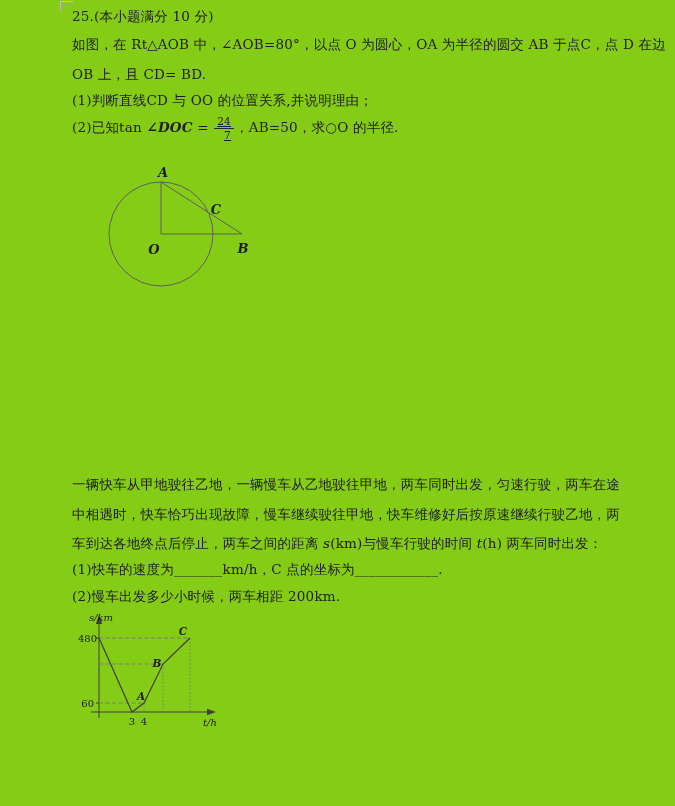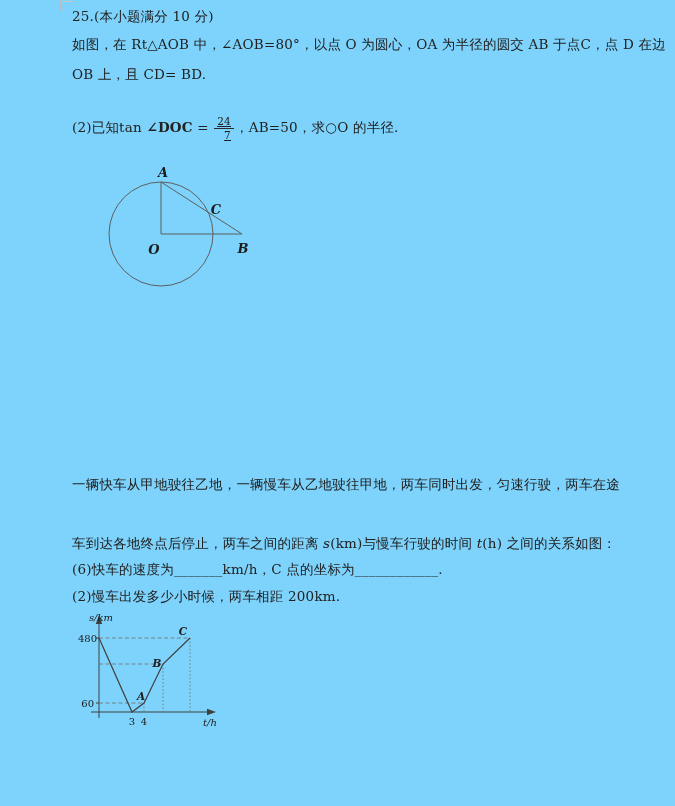--- a/index.html
+++ b/index.html
@@ -3,30 +3,30 @@
 <meta charset="utf-8">
 <style>
   html, body { margin: 0; padding: 0; }
   body {
     width: 675px; height: 806px;
     background: #ffffff;
     font-family: "DejaVu Serif", "Liberation Serif", serif;
     position: relative;
     overflow: hidden;
   }
-  .page { position: absolute; left: 0; top: 0; width: 675px; height: 806px; background: #7dd3fc; }
+  .page { position: absolute; left: 0; top: 0; width: 675px; height: 806px; background: #84cc16; }
   .line {
     position: absolute;
     left: 72px;
     white-space: nowrap;
     font-size: 13.5px;
     color: #212121;
     letter-spacing: 0.2px;
   }
-  .math-italic { font-weight: 600; }
+  .math-italic { font-style: italic; font-weight: 600; }
   .var-italic { font-style: italic; }
   .frac {
     display: inline-block;
     vertical-align: middle;
     text-align: right;
     font-size: 10.5px;
     line-height: 1.05;
     margin: 0 1px;
     text-decoration: underline;
   }
@@ -50,43 +50,45 @@
 </head>
 <body>
 
 <div class="page">
 
   <div class="edge-artifact"></div>
 
   <div class="line" style="top:8px">25.(本小题满分 10 分)</div>
   <div class="line" style="top:36px">如图，在 Rt△AOB 中，∠AOB=80°，以点 O 为圆心，OA 为半径的圆交 AB 于点C，点 D 在边</div>
   <div class="line" style="top:66px">OB 上，且 CD= BD.</div>
+  <div class="line" style="top:92px">(1)判断直线CD 与 OO 的位置关系,并说明理由；</div>
 
   <div class="line eqline" style="top:114px">
     <span>(2)已知tan </span><span class="math-italic">∠DOC</span><span> = </span><span class="frac"><span class="num">24</span><span class="den">7</span></span><span>，AB=50，求○O 的半径.</span>
   </div>
 
   <svg class="fig" style="left:90px; top:155px" width="180" height="150" viewBox="0 0 180 150">
     <circle cx="71" cy="79" r="52" fill="none" stroke="#5f5f5f" stroke-width="1"></circle>
     <line x1="71" y1="27" x2="71" y2="79" stroke="#5f5f5f" stroke-width="1"></line>
     <line x1="71" y1="79" x2="152" y2="79" stroke="#5f5f5f" stroke-width="1"></line>
     <line x1="71" y1="27" x2="152" y2="79" stroke="#5f5f5f" stroke-width="1"></line>
     <text class="fig-label" x="73" y="22" text-anchor="middle">A</text>
     <text class="fig-label" x="126" y="59" text-anchor="middle">C</text>
     <text class="fig-label" x="64" y="99" text-anchor="middle">O</text>
     <text class="fig-label" x="153" y="98" text-anchor="middle">B</text>
   </svg>
 
   <div class="line" style="top:476px">一辆快车从甲地驶往乙地，一辆慢车从乙地驶往甲地，两车同时出发，匀速行驶，两车在途</div>
+  <div class="line" style="top:506px">中相遇时，快车恰巧出现故障，慢车继续驶往甲地，快车维修好后按原速继续行驶乙地，两</div>
 
   <div class="line" style="top:535px">
-    <span>车到达各地终点后停止，两车之间的距离 </span><span class="var-italic">s</span><span>(km)与慢车行驶的时间 </span><span class="var-italic">t</span><span>(h) 之间的关系如图：</span>
+    <span>车到达各地终点后停止，两车之间的距离 </span><span class="var-italic">s</span><span>(km)与慢车行驶的时间 </span><span class="var-italic">t</span><span>(h) 两车同时出发：</span>
   </div>
 
-  <div class="line" style="top:561px">(6)快车的速度为_______km/h，C 点的坐标为____________.</div>
+  <div class="line" style="top:561px">(1)快车的速度为_______km/h，C 点的坐标为____________.</div>
   <div class="line" style="top:588px">(2)慢车出发多少小时候，两车相距 200km.</div>
 
   <svg class="fig" style="left:70px; top:608px" width="160" height="135" viewBox="0 0 160 135">
     <g>
       <line x1="29" y1="110" x2="29" y2="14" stroke="#3f3f3f" stroke-width="1"></line>
       <polygon points="29,7 25.8,16 32.2,16" fill="#3f3f3f"></polygon>
       <line x1="21" y1="104" x2="139" y2="104" stroke="#3f3f3f" stroke-width="1"></line>
       <polygon points="146,104 137,100.8 137,107.2" fill="#3f3f3f"></polygon>
       <line x1="26" y1="30" x2="29" y2="30" stroke="#3f3f3f" stroke-width="1"></line>
       <line x1="26" y1="95" x2="29" y2="95" stroke="#3f3f3f" stroke-width="1"></line>

